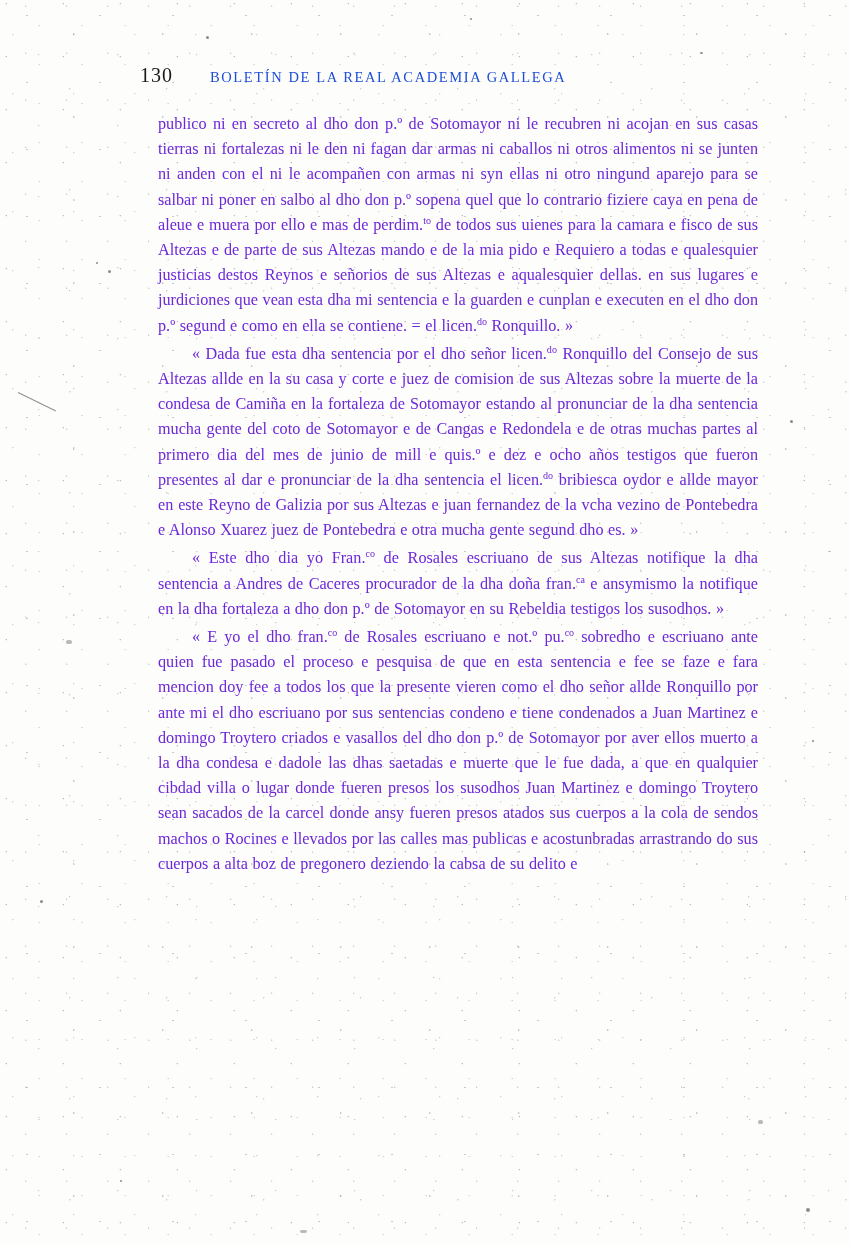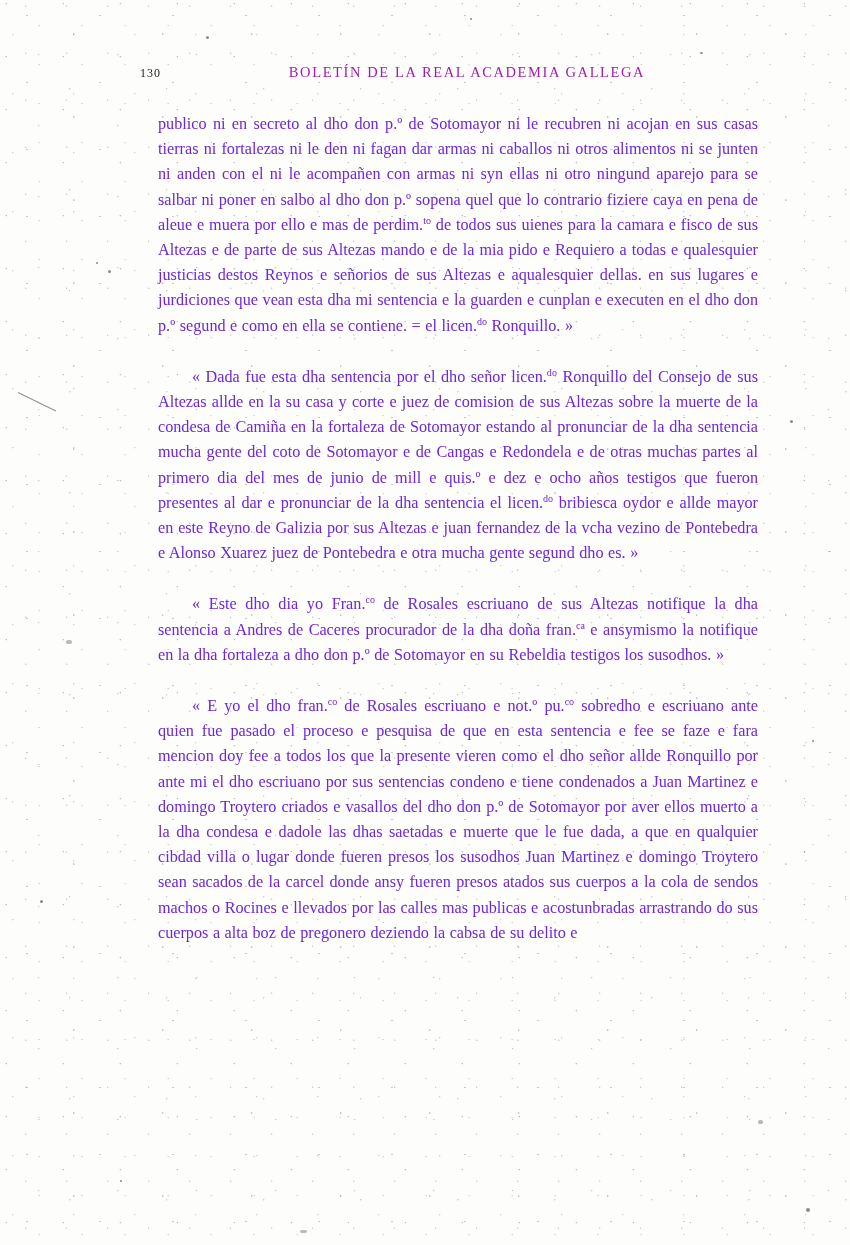--- a/index.html
+++ b/index.html
@@ -42,32 +42,32 @@
   .header {
     position: absolute;
     top: 64px;
     left: 140px;
     width: 620px;
     height: 22px;
     display: flex;
     align-items: baseline;
   }
   .folio {
-    font-size: 12px;
+    font-size: 20px;
     letter-spacing: 1px;
     color: #1a1a1a;
     width: 70px;
     font-family: "Liberation Serif", serif;
   }
   .running-title {
     flex: 1;
-    text-align: center;
+    text-align: left;
     font-size: 14.5px;
     letter-spacing: 1.6px;
-    color: #a21caf;
+    color: #1d4ed8;
     font-family: "Liberation Serif", serif;
     padding-right: 36px;
   }
 
   
   .textblock {
     position: absolute;
     left: 158px;
     top: 112px;
     width: 600px;
@@ -75,21 +75,21 @@
   .para {
     font-size: 16.2px;
     line-height: 25.2px;
     text-align: justify;
     text-justify: inter-word;
     color: #6d28d9;
     margin: 0 0 0 0;
     word-spacing: 0.5px;
   }
   .para + .para {
-    margin-top: 26px;
+    margin-top: 3px;
   }
   .para.indented {
     text-indent: 34px;
   }
   .para.hang {
     text-indent: 0;
   }
 
   sup {
     font-size: 0.62em;

